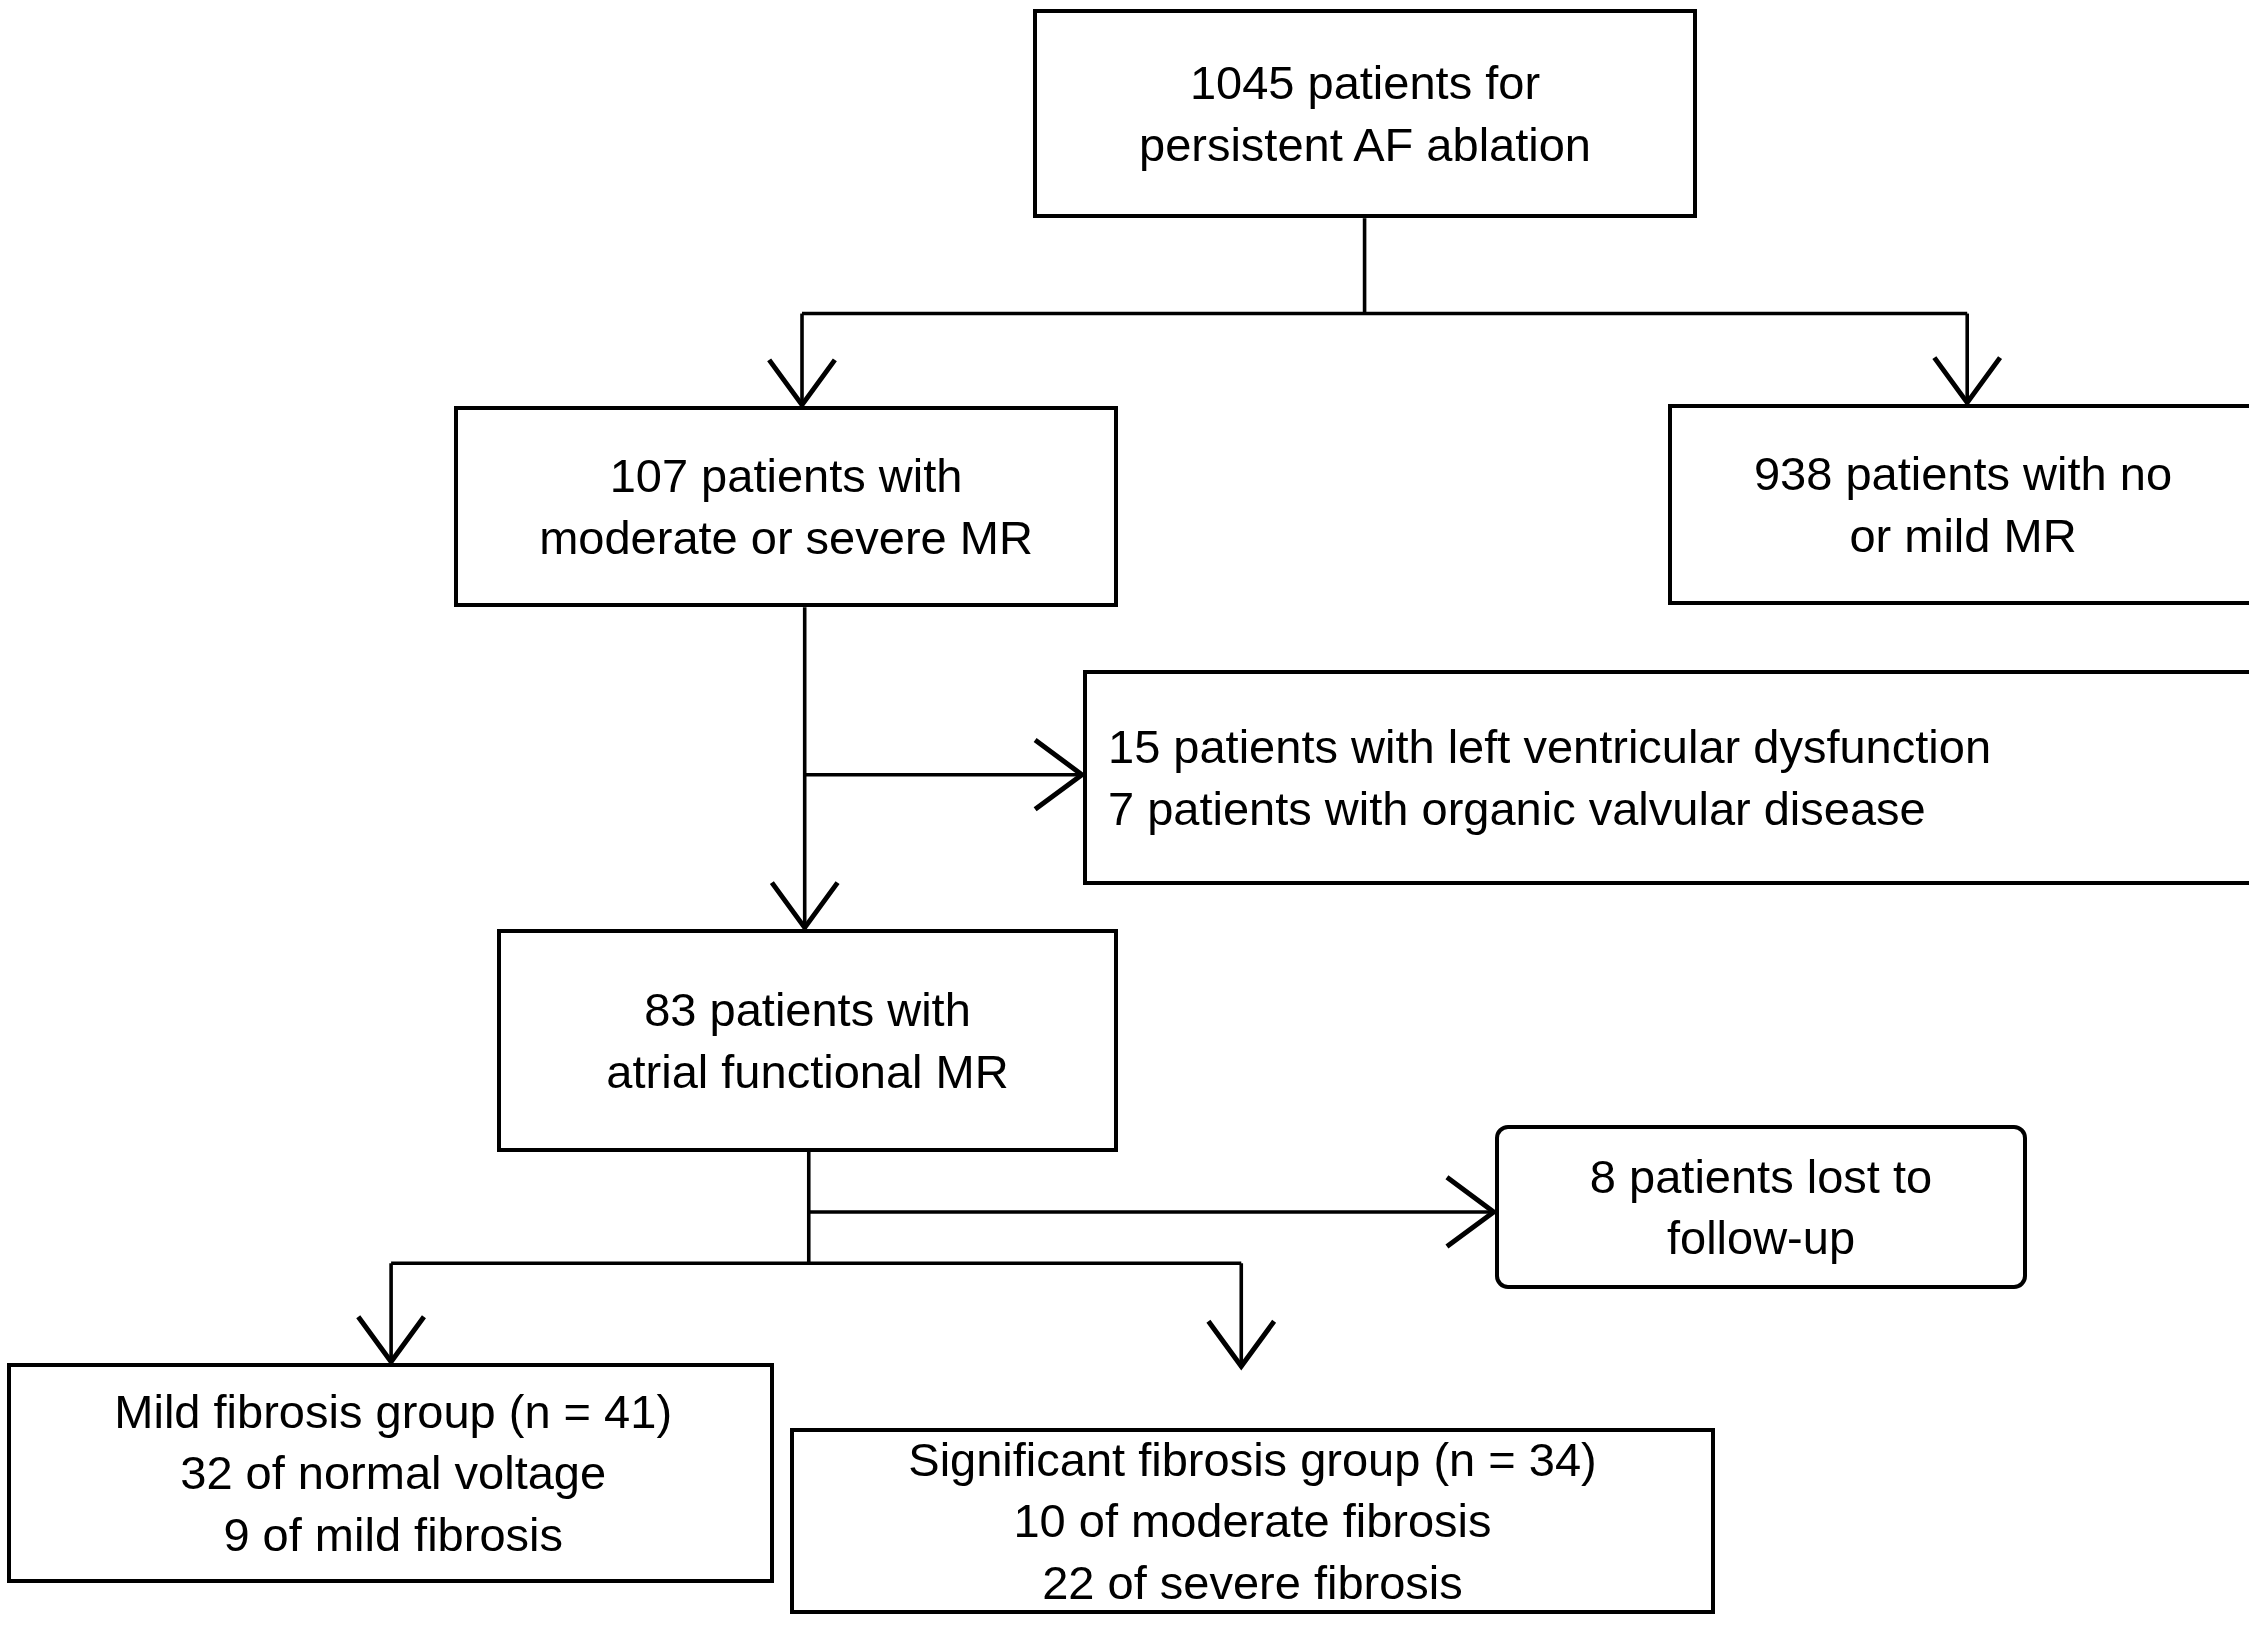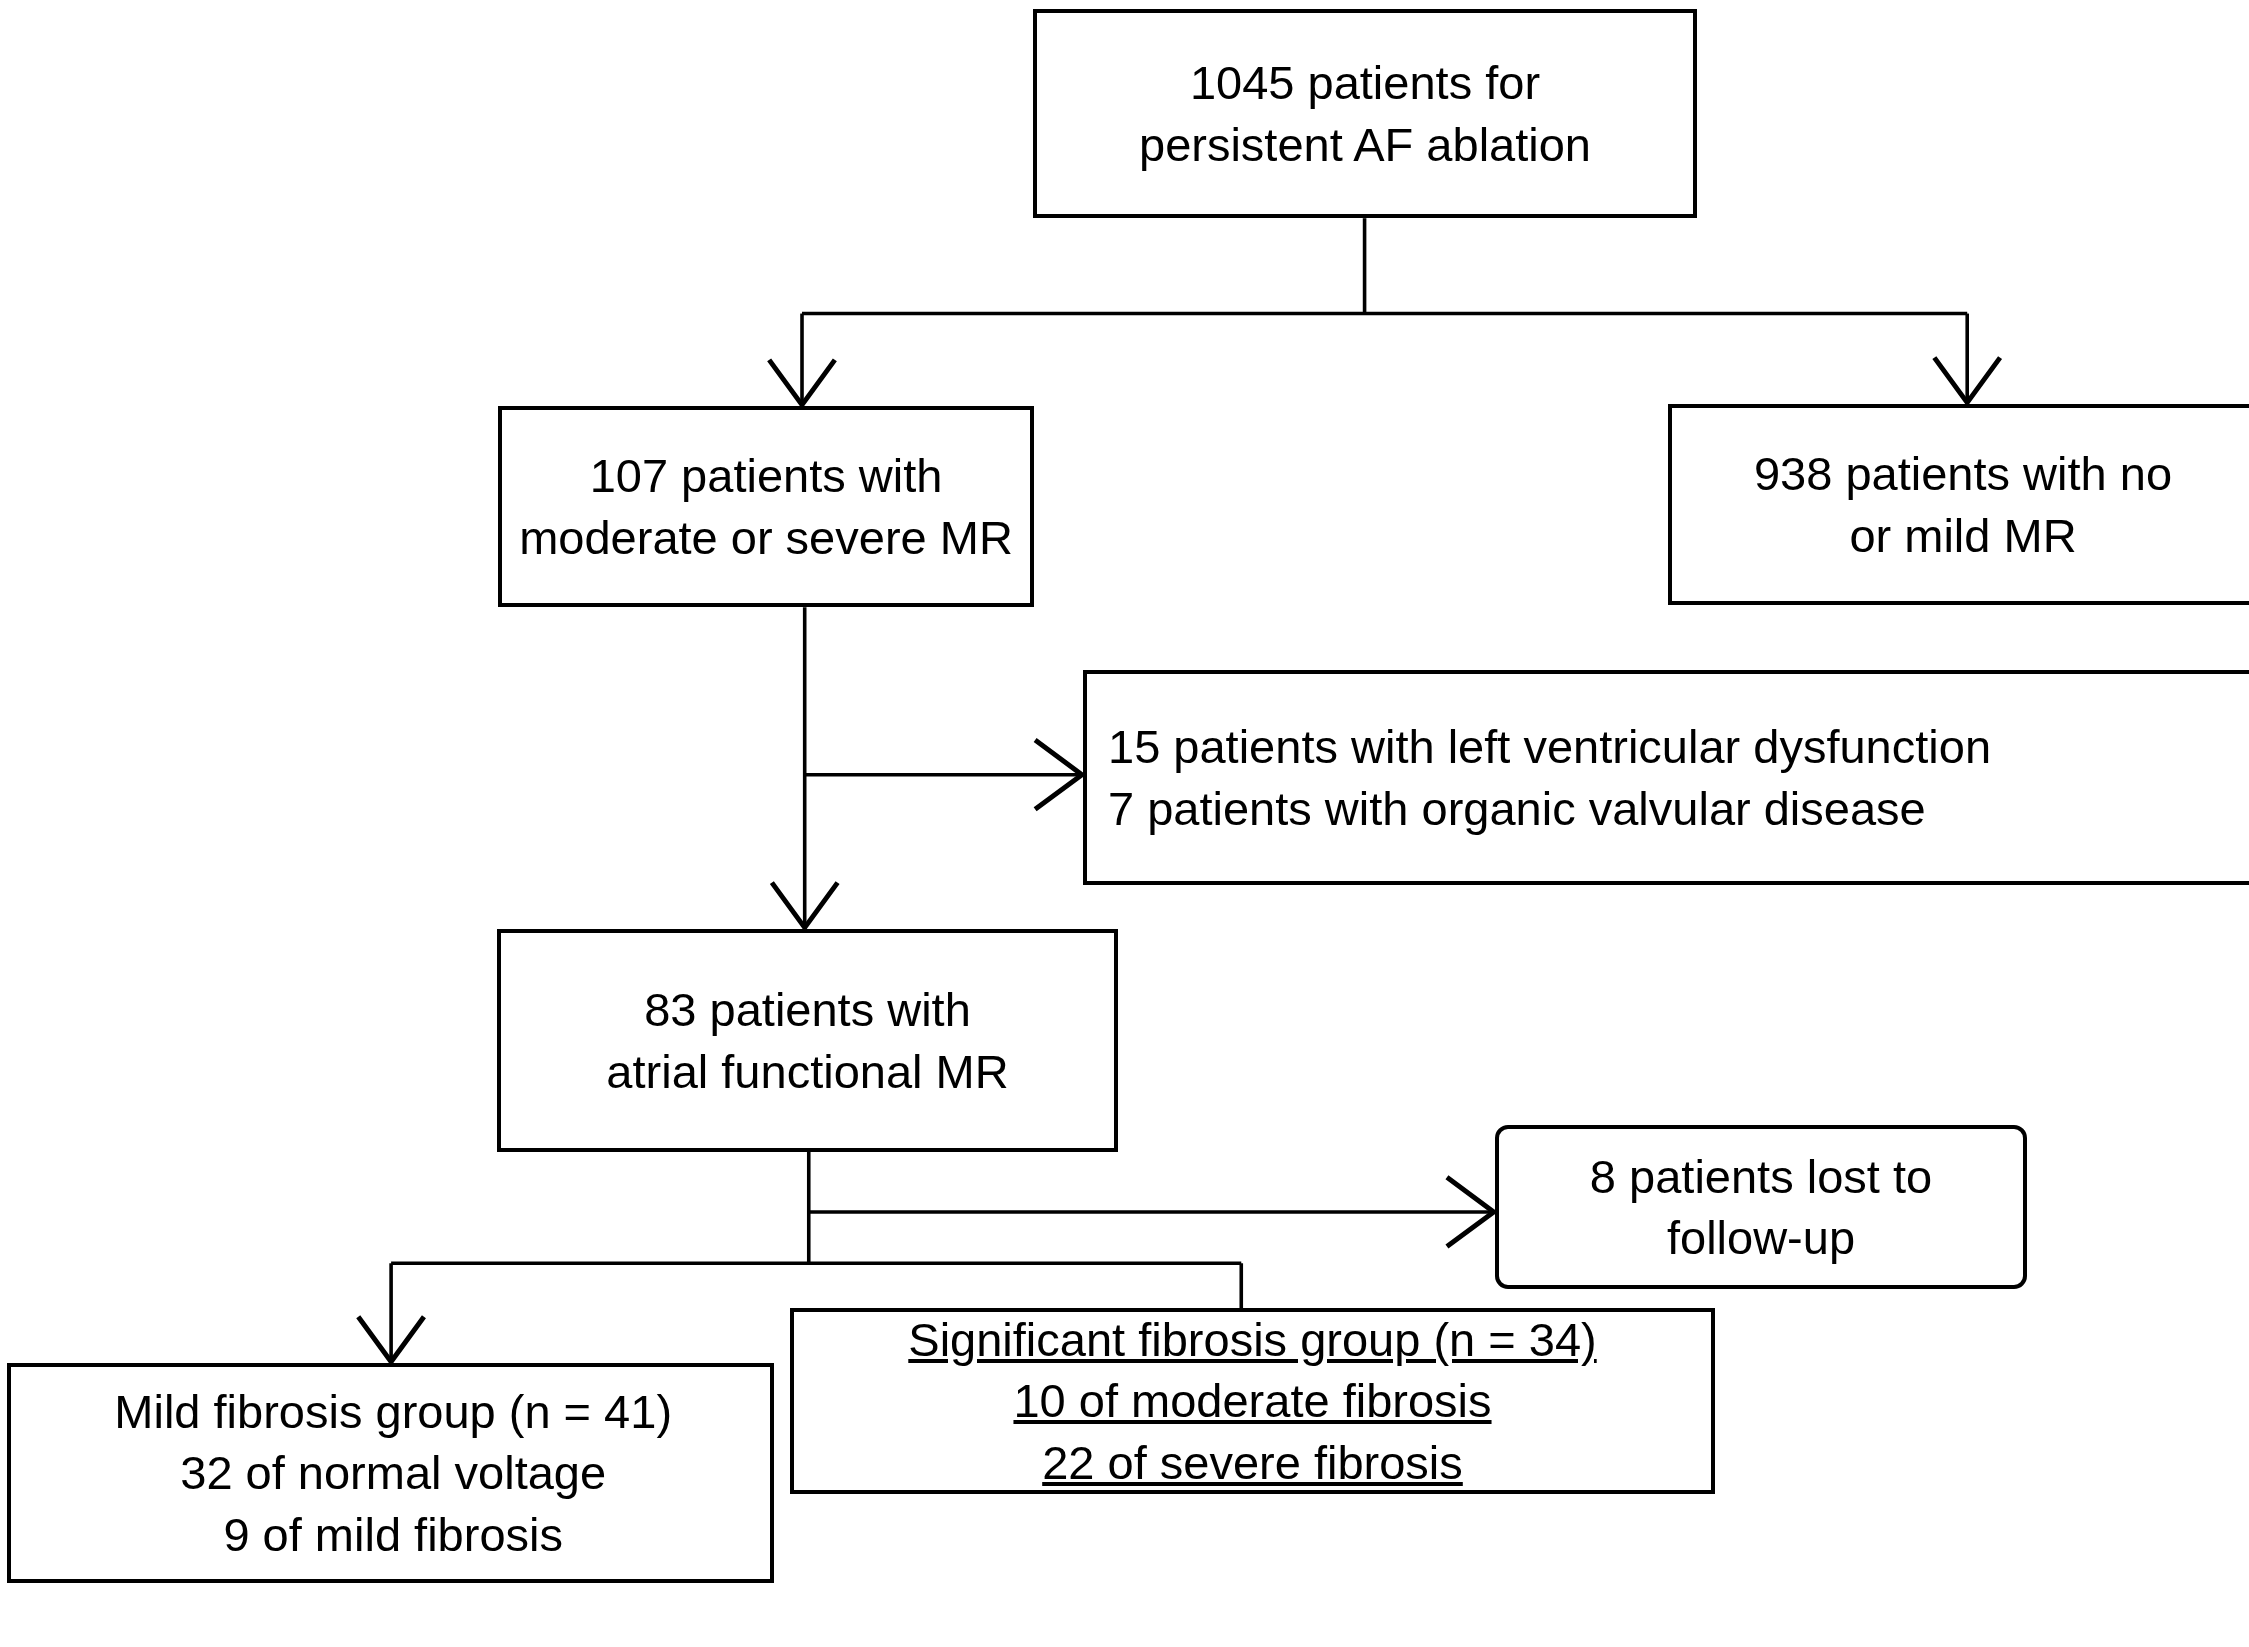--- a/index.html
+++ b/index.html
@@ -97,21 +97,21 @@
 
     <polyline points="2758,2808 2758,3040"></polyline>
     <polyline class="arrowhead" points="2685,2937 2758,3037 2831,2937"></polyline>
   </svg>
 
   <div class="flow-box" style="left:1033px; top:9px; width:664px; height:209px;">
     <span class="line">1045 patients for</span>
     <span class="line">persistent AF ablation</span>
   </div>
 
-  <div class="flow-box" style="left:454px; top:406px; width:536px; height:201px;margin-left:44px;">
+  <div class="flow-box" style="left:454px; top:406px; width:664px; height:201px;">
     <span class="line">107 patients with</span>
     <span class="line">moderate or severe MR</span>
   </div>
 
   <div class="flow-box" style="left:1668px; top:404px; width:590px; height:201px;">
     <span class="line">938 patients with no</span>
     <span class="line">or mild MR</span>
   </div>
 
   <div class="flow-box align-left" style="left:1083px; top:670px; width:1189px; height:215px;">
@@ -128,20 +128,20 @@
     <span class="line">8 patients lost to</span>
     <span class="line">follow-up</span>
   </div>
 
   <div class="flow-box" style="left:6.7px; top:1363px; width:767px; height:220px;padding-left:6px;">
     <span class="line">Mild fibrosis group (n = 41)</span>
     <span class="line">32 of normal voltage</span>
     <span class="line">9 of mild fibrosis</span>
   </div>
 
-  <div class="flow-box" style="left:790px; top:1308px; width:925px; height:186px;text-decoration:underline;">
+  <div class="flow-box" style="left:790px; top:1428px; width:925px; height:186px;">
     <span class="line">Significant fibrosis group (n = 34)</span>
     <span class="line">10 of moderate fibrosis</span>
     <span class="line">22 of severe fibrosis</span>
   </div>
 
 </div>
 
 
 </body></html>

